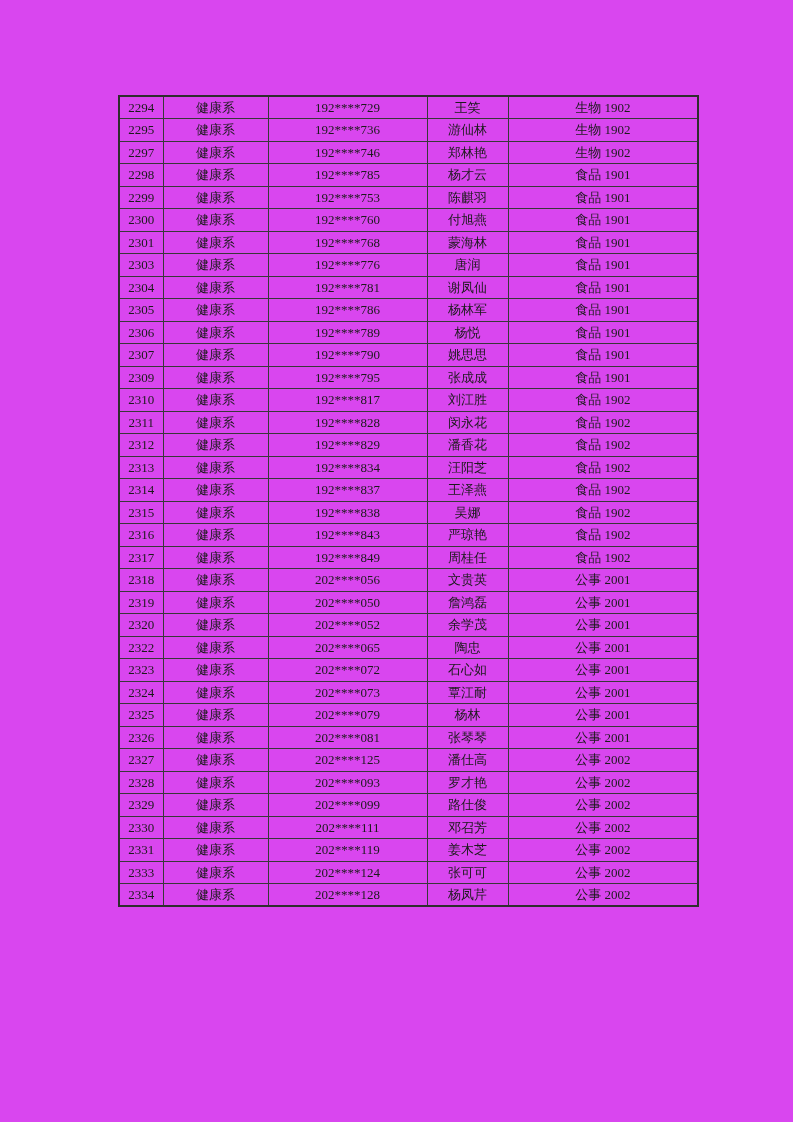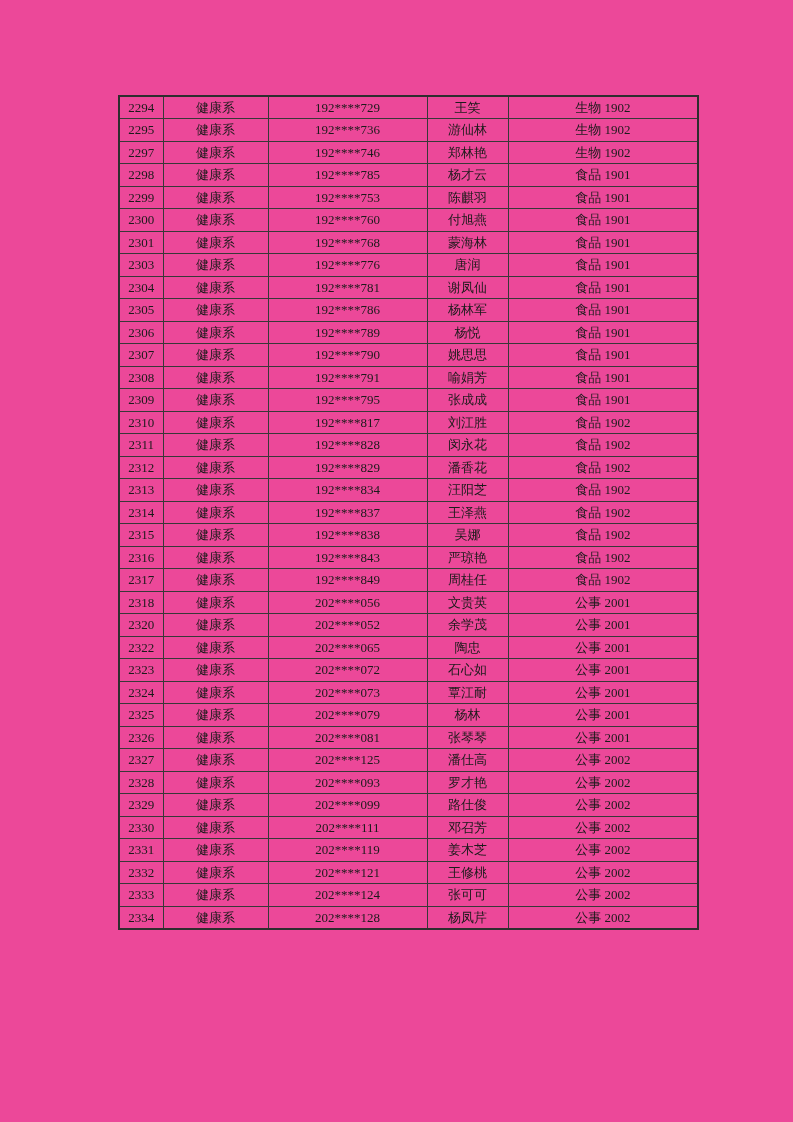--- a/index.html
+++ b/index.html
@@ -4,21 +4,21 @@
 <style>
   html, body {
     margin: 0;
     padding: 0;
     background: #ffffff;
   }
   .page {
     position: relative;
     width: 793px;
     height: 1122px;
-    background: #ec4899;
+    background: #d946ef;
     overflow: hidden;
     font-family: "Liberation Serif", "DejaVu Serif", serif;
   }
   .roster-table {
     position: absolute;
     left: 118px;
     top: 95px;
     width: 579px;
     border-collapse: collapse;
     table-layout: fixed;
@@ -135,27 +135,20 @@
           <td>食品 1901</td>
         </tr>
         <tr>
           <td>2307</td>
           <td>健康系</td>
           <td>192****790</td>
           <td>姚思思</td>
           <td>食品 1901</td>
         </tr>
         <tr>
-          <td>2308</td>
-          <td>健康系</td>
-          <td>192****791</td>
-          <td>喻娟芳</td>
-          <td>食品 1901</td>
-        </tr>
-        <tr>
           <td>2309</td>
           <td>健康系</td>
           <td>192****795</td>
           <td>张成成</td>
           <td>食品 1901</td>
         </tr>
         <tr>
           <td>2310</td>
           <td>健康系</td>
           <td>192****817</td>
@@ -212,20 +205,27 @@
           <td>食品 1902</td>
         </tr>
         <tr>
           <td>2318</td>
           <td>健康系</td>
           <td>202****056</td>
           <td>文贵英</td>
           <td>公事 2001</td>
         </tr>
         <tr>
+          <td>2319</td>
+          <td>健康系</td>
+          <td>202****050</td>
+          <td>詹鸿磊</td>
+          <td>公事 2001</td>
+        </tr>
+        <tr>
           <td>2320</td>
           <td>健康系</td>
           <td>202****052</td>
           <td>余学茂</td>
           <td>公事 2001</td>
         </tr>
         <tr>
           <td>2322</td>
           <td>健康系</td>
           <td>202****065</td>
@@ -286,27 +286,20 @@
           <td>健康系</td>
           <td>202****111</td>
           <td>邓召芳</td>
           <td>公事 2002</td>
         </tr>
         <tr>
           <td>2331</td>
           <td>健康系</td>
           <td>202****119</td>
           <td>姜木芝</td>
-          <td>公事 2002</td>
-        </tr>
-        <tr>
-          <td>2332</td>
-          <td>健康系</td>
-          <td>202****121</td>
-          <td>王修桃</td>
           <td>公事 2002</td>
         </tr>
         <tr>
           <td>2333</td>
           <td>健康系</td>
           <td>202****124</td>
           <td>张可可</td>
           <td>公事 2002</td>
         </tr>
         <tr>

